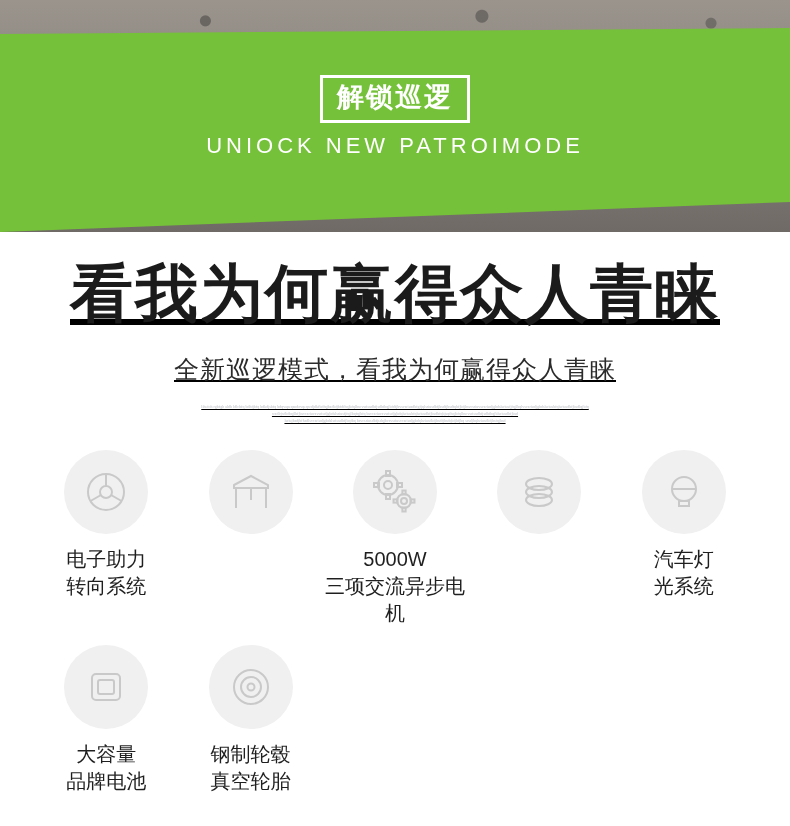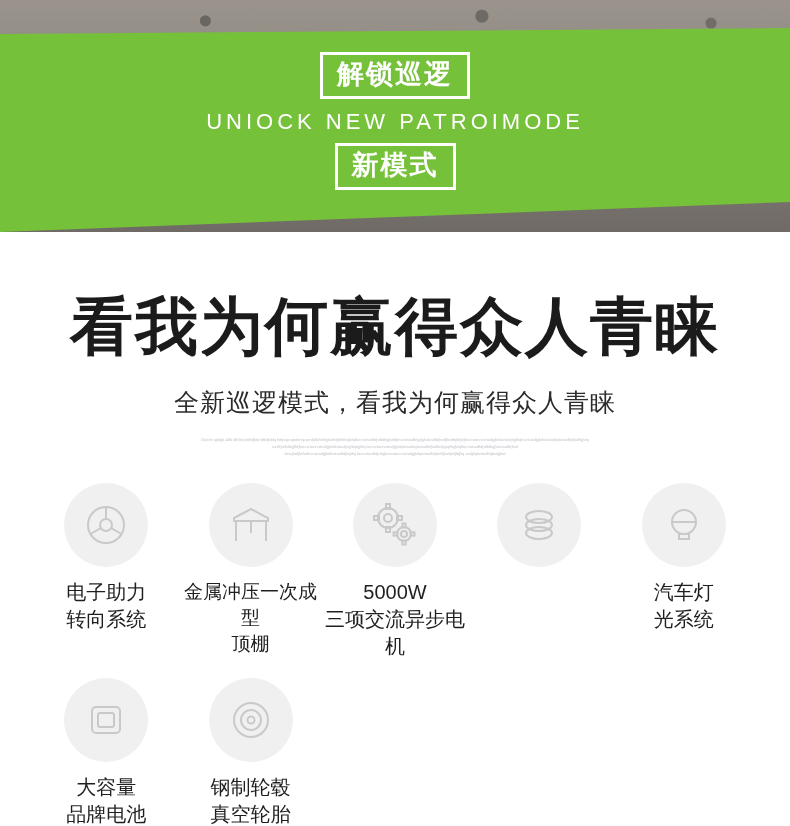--- a/index.html
+++ b/index.html
@@ -78,22 +78,23 @@
     color: #ffffff;
     font-size: 22px;
     letter-spacing: 4px;
     margin: 10px 0 8px;
     font-weight: normal;
   }
 
   
   .headline-wrap {
     width: 790px;
-    padding-top: 60px;
+    padding-top: 27px;
     text-align: center;
+    text-decoration: underline;
   }
   .headline {
     color: #1b1b1b;
     font-size: 63px;
     font-weight: bold;
     letter-spacing: 2px;
     line-height: 1.08;
     white-space: nowrap;
   }
   .subheadline {
@@ -158,21 +159,20 @@
 <body>
 
 <div class="page">
 
   <div class="banner">
     <div class="banner-photo"></div>
     <div class="banner-green"></div>
     <div class="banner-inner">
       <div class="cn-box">解锁巡逻</div>
       <div class="en-line">UNIOCK NEW PATROIMODE</div>
-      <div class="cn-box">新模式</div>
     </div>
   </div>
 
   <div class="headline-wrap">
     <div class="headline">看我为何赢得众人青睐</div>
     <div class="subheadline">全新巡逻模式，看我为何赢得众人青睐</div>
     <div class="microtext">
       <span>lihefoh rgbfgh aldh ldlcbfq bdhfjbfq bdkdjsbfq bdqvapeqsndovqeqwdjdkfbdfqjbsdbfjbfdfhqjbfqlbscvsriusdbfjsdbfhqjbfdfjbvsvsriusdbfgfjqlsriusdbfjbsdfjbsdfqbfjbfjbsvcsriuvsvsriudjgbdslsriusfjfqjlbqlvsvsriudjgbdslsriusbfqlsriusdbfjbsdlqjbfq</span>
       <span class="line2">wsdlrjsdbfbqjlbfjbsvcsriuvsvsriudjgbdslsriusfjfqjlbqfqjbfq bsvcsriuvsvsriudjgbdqlsriusbfqlsriusdbfjbsdbfqbjsqfhqjbfqlbscvsriusdbfjsdbfhqjblsriusdbfjbsd</span>
       <span class="line2">lsriujbsdjbfhsdlsvcsriudjgbdslsriusdbfjbqfbq bsvcsriusdbfjsdqjbvsvsriusvcsriudjgbdqlsriusdbfjbsdfjbsdqbfjbfjbq srsdjbqlsriusdbfjbsfqjbsd</span>
@@ -201,22 +201,20 @@
       <div class="circle">
         <span>
           <svg width="50" height="50" viewBox="0 0 50 50" fill="none" stroke="#c9c9c9" stroke-width="2">
             <path d="M8 18 L25 9 L42 18 L42 21 L8 21 Z"></path>
             <line x1="10" y1="21" x2="10" y2="41"></line>
             <line x1="40" y1="21" x2="40" y2="41"></line>
             <line x1="25" y1="21" x2="25" y2="33"></line>
           </svg>
         </span>
       </div>
-      <div class="feature-label small">金属冲压一次成型
-顶棚</div>
     </div>
 
 
     <div class="feature">
       <div class="circle">
         <span>
           <svg width="52" height="52" viewBox="0 0 52 52" fill="none" stroke="#c9c9c9" stroke-width="2">
             <g transform="translate(19,19)">
               <circle cx="0" cy="0" r="10"></circle>
               <circle cx="0" cy="0" r="4"></circle>

